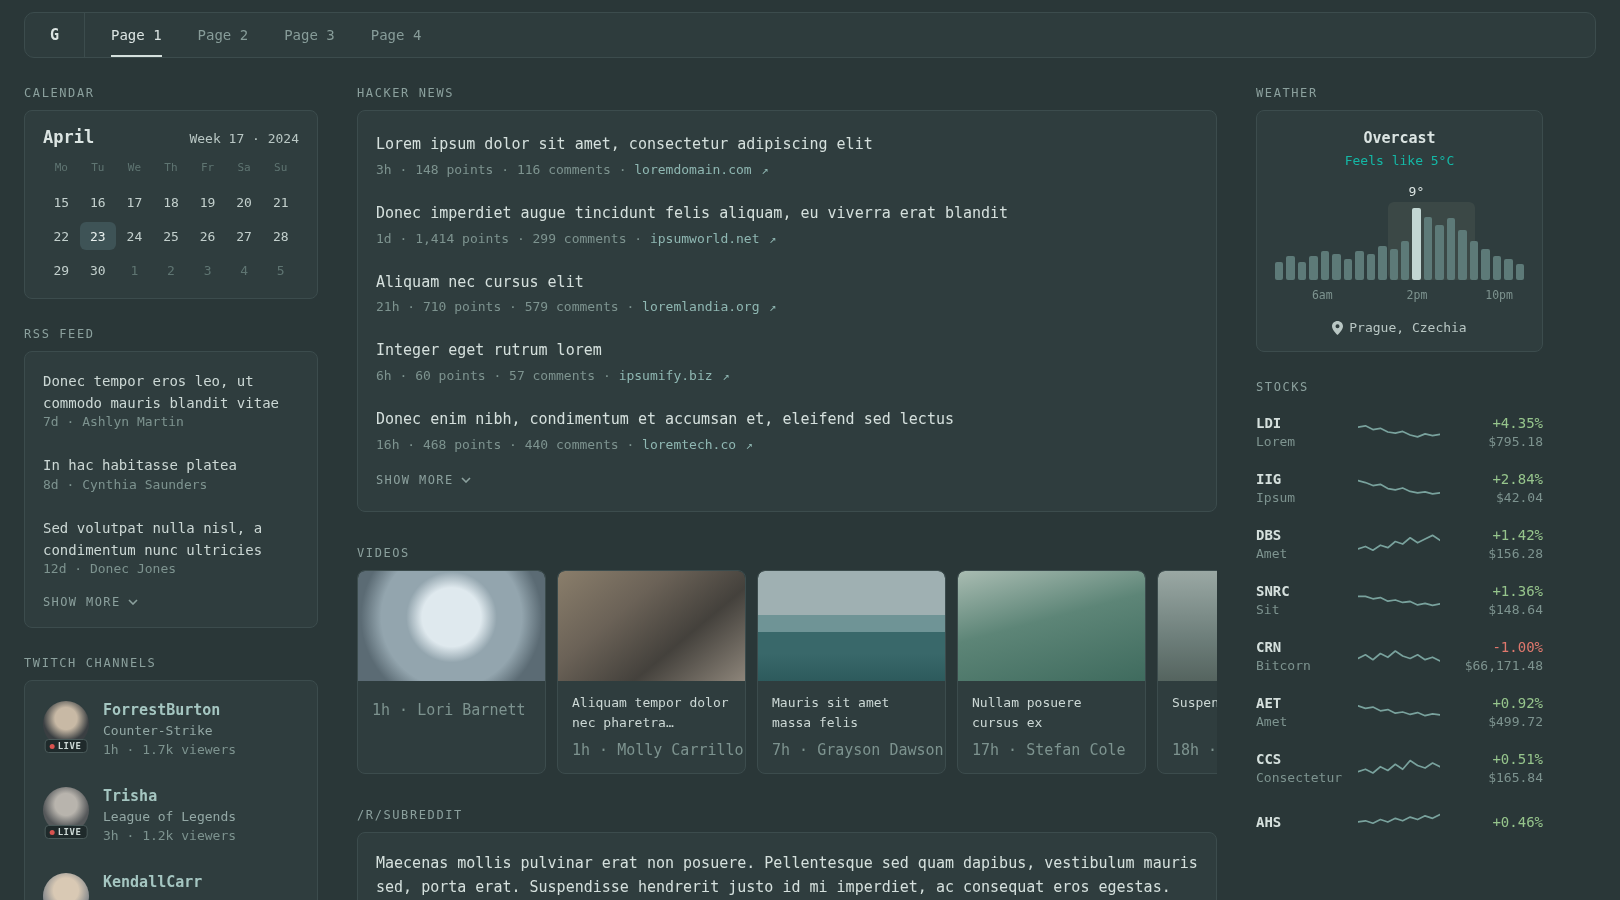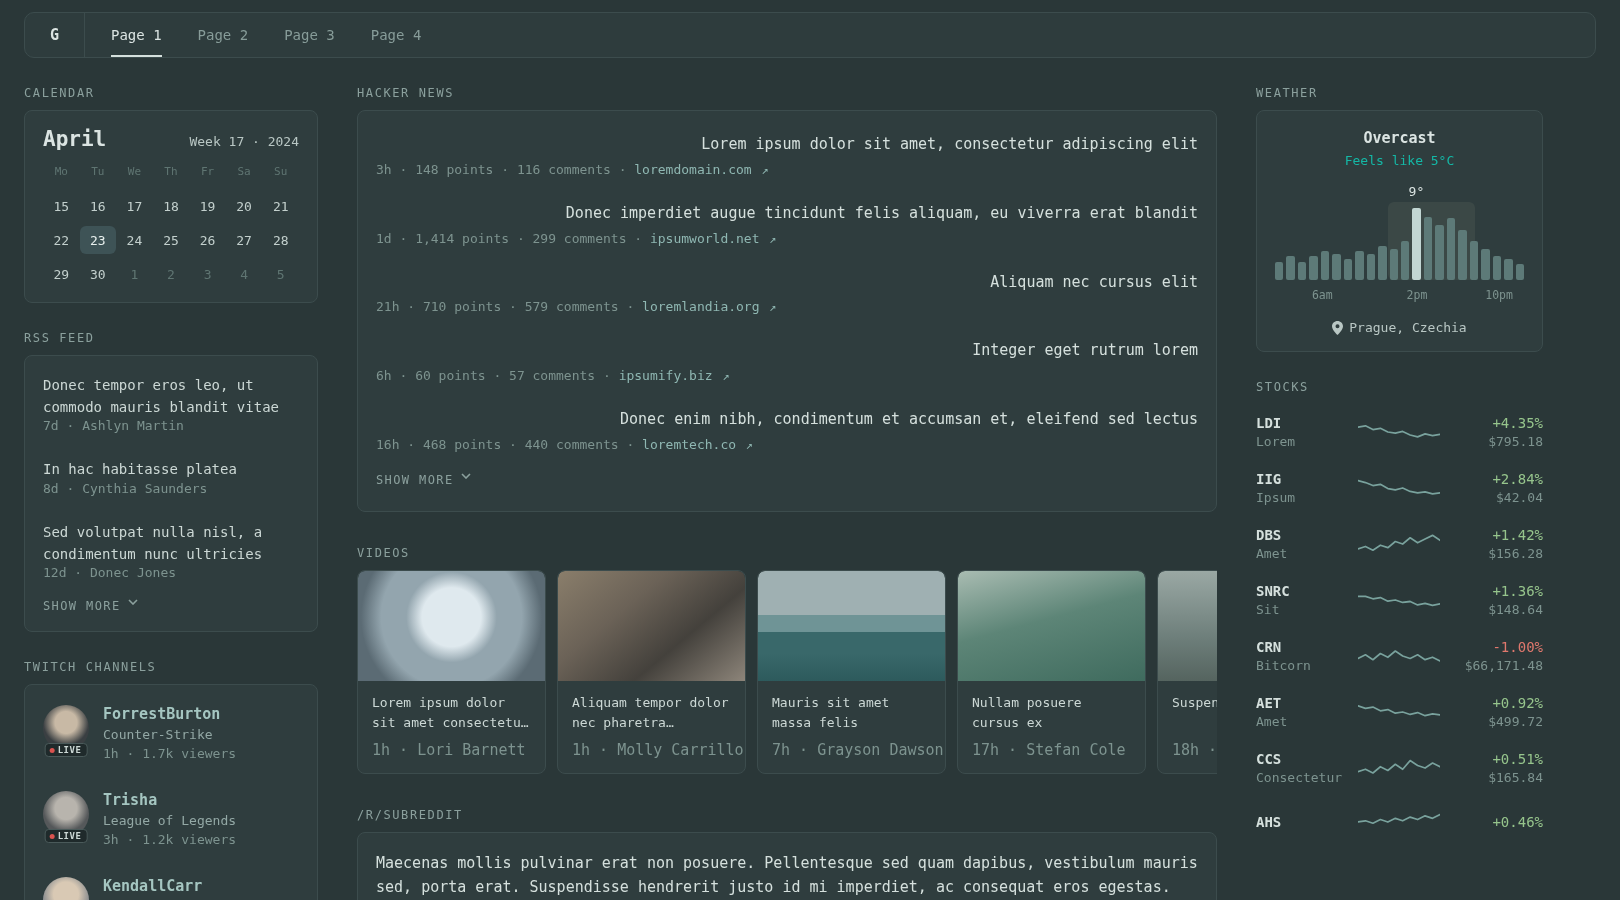--- a/index.html
+++ b/index.html
@@ -38,30 +38,30 @@
   .col-right { flex:0 0 287px; min-width:0; }
   .widget { margin-bottom:28px; }
   .wtitle {
     margin:0 0 10px 0; font-weight:400; font-size:12px;
     letter-spacing:1.6px; color:#8ba09d; text-transform:uppercase;
   }
   .card {
     background:#2f3d3e; border:1px solid #3c4c4d; border-radius:8px;
   }
   .show-more {
-    display:flex; align-items:flex-start; gap:7px;
+    display:flex; align-items:center; gap:7px;
     font-size:12px; letter-spacing:1.4px; color:#8ba09d;
     background:none; border:none; cursor:pointer; padding:0;
     font-family:inherit;
   }
   .chev { stroke:#8ba09d; fill:none; stroke-width:1.6; }
   
   .calendar { padding:16px 18px 14px 18px; }
   .cal-head { display:flex; justify-content:space-between; align-items:baseline; }
-  .cal-month { font-size:21px; font-weight:600; color:#dbe4e2;text-align:center; }
+  .cal-month { font-size:17px; font-weight:600; color:#dbe4e2;text-align:center; }
   .cal-week { font-size:13px; color:#b9c7c4; }
   .cal-grid { display:grid; grid-template-columns:repeat(7,1fr); row-gap:6px; margin-top:14px; }
   .cal-wd { font-size:11px; color:#5f7572; text-align:center; }
   .cal-d {
     height:28px; display:flex; align-items:center; justify-content:center;
     font-size:13px; color:#c3d0cd; border-radius:6px;
   }
   .cal-d.muted { color:#5f7572; }
   .cal-d.sel { background:#3e5356; color:#e8f0ee; }
   
@@ -87,21 +87,21 @@
   }
   .live-badge:empty { display:none; }
   .live-badge::before { content:""; width:5px; height:5px; border-radius:50%; background:#d9534f; }
   .tw-name { font-size:15px; font-weight:600; color:#a5c6c1; }
   .tw-game { font-size:13px; color:#93a8a5; margin-top:4px; }
   .tw-meta { font-size:13px; color:#7d938f; margin-top:4px; }
   .tw-game:empty, .tw-meta:empty { display:none; }
   
   .hn-card { padding:10px 18px; }
   .hn-item { padding:13px 0; }
-  .hn-title { font-size:15px; color:#d5e0dd; cursor:pointer; line-height:1.45;text-align:right; }
+  .hn-title { font-size:15px; color:#d5e0dd; cursor:pointer; line-height:1.45; }
   .hn-meta { font-size:13px; color:#7d938f; margin-top:6px; }
   .dom-link { color:#8fb7b2; cursor:pointer; text-decoration:none; }
   .ext { color:#8fb7b2; font-size:12px; margin-left:2px; }
   .hn-card .show-more { padding:8px 0 14px 0; }
   .reddit-card { padding:18px 18px 16px 18px; }
   .reddit-text { font-size:15px; line-height:1.6; color:#d5e0dd; cursor:pointer; }
   
   .videos-row { display:flex; gap:11px; overflow:hidden; }
   .vid-card { flex:0 0 189px; width:189px; overflow:hidden; cursor:pointer; }
   .vid-thumb { height:110px; border-radius:7px 7px 0 0; }
@@ -314,21 +314,20 @@
         </button>
       </div>
     </section>
 
     <section class="widget" style="margin-bottom:34px;">
       <h2 class="wtitle">VIDEOS</h2>
       <div class="videos-row">
         <div class="card vid-card">
           <div class="vid-thumb t1"></div>
           <div class="vid-body">
-            <div class="vid-title">Lorem ipsum dolor sit amet consectetu…</div>
             <div class="vid-meta">1h · Lori Barnett</div>
           </div>
         </div>
         <div class="card vid-card">
           <div class="vid-thumb t2"></div>
           <div class="vid-body">
             <div class="vid-title">Aliquam tempor dolor nec pharetra…</div>
             <div class="vid-meta">1h · Molly Carrillo</div>
           </div>
         </div>

